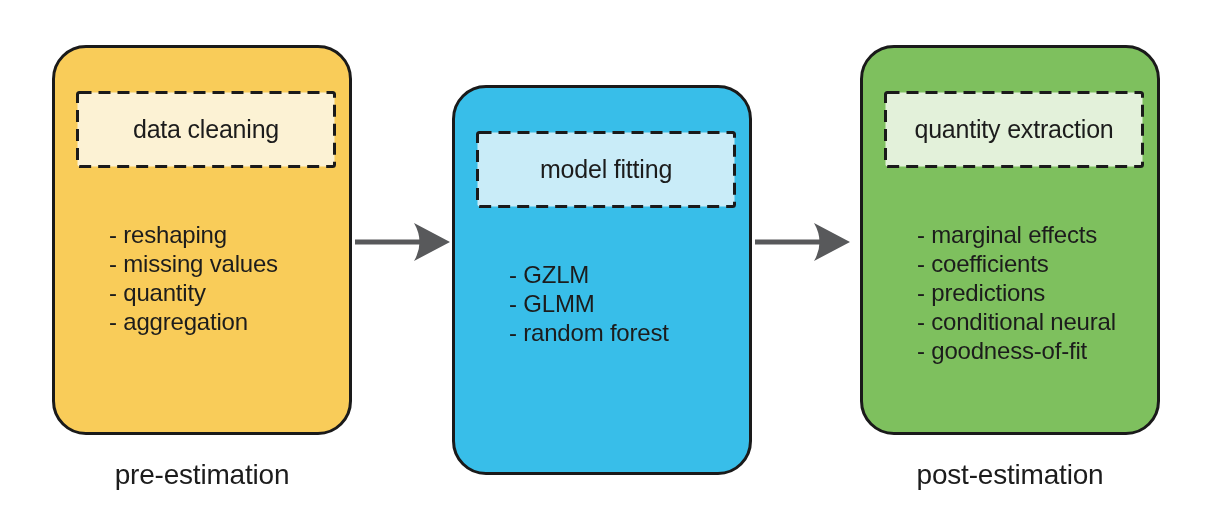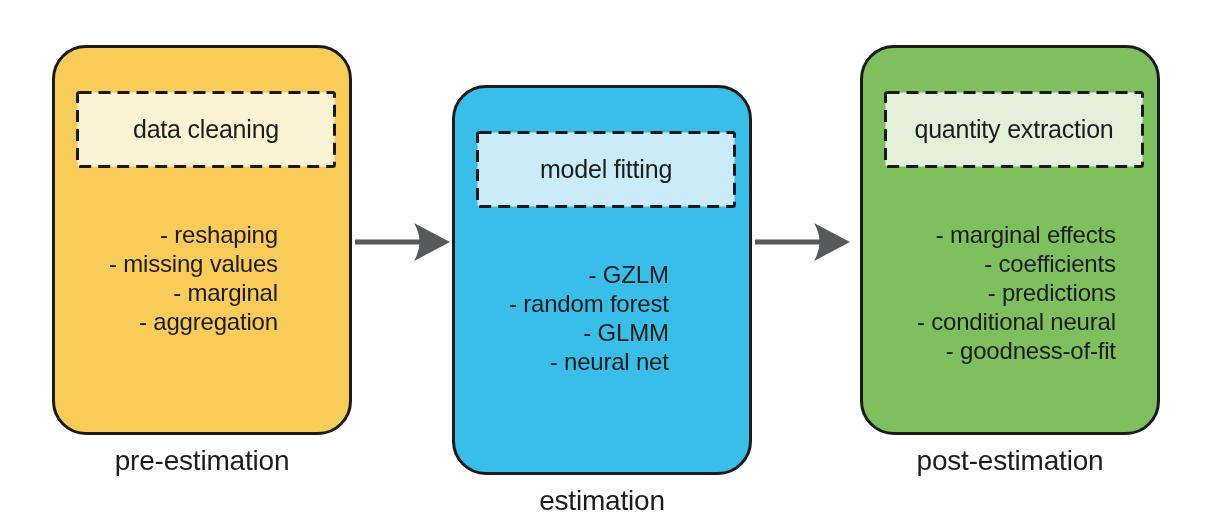--- a/index.html
+++ b/index.html
@@ -72,26 +72,25 @@
     left: 54px;
     top: 172px;
     margin: 0;
     padding: 0;
     list-style: none;
     font-size: 24px;
     line-height: 29px;
     letter-spacing: -0.2px;
     color: #1c1c1c;
     white-space: nowrap;
-    text-align: right;
   }
 
   .stage-label {
     position: absolute;
-    top: 400px;
+    top: 414px;
     left: 0;
     width: 100%;
     text-align: center;
     font-size: 28px;
     letter-spacing: -0.2px;
     color: #1c1c1c;
   }
 
   .flow-arrow {
     position: absolute;
@@ -112,21 +111,21 @@
     <div class="box" style="background-color: rgb(249, 204, 89);">
       <div class="header">
         <svg viewBox="0 0 260 77">
           <rect x="1.5" y="1.5" width="257" height="74" rx="2" stroke="#1a1a1a" stroke-width="3" stroke-dasharray="12 7" style="fill: rgb(252, 242, 212);"></rect>
         </svg>
         <span class="header-text">data cleaning</span>
       </div>
       <ul class="items">
         <li>- reshaping</li>
         <li>- missing values</li>
-        <li>- marginal</li>
+        <li>- quantity</li>
         <li>- aggregation</li>
       </ul>
     </div>
     <div class="stage-label">pre-estimation</div>
   </div>
 
   <div class="flow-arrow a0">
     <svg viewBox="0 0 100 50">
       <line x1="3" y1="25" x2="68" y2="25" stroke-width="5" style="stroke: rgb(88, 89, 91);"></line>
       <path d="M 98 25 L 62 6 Q 73 25 62 44 Z" style="fill: rgb(88, 89, 91);"></path>
@@ -136,26 +135,24 @@
   <div class="stage s1">
     <div class="box" style="background-color: rgb(56, 190, 233);">
       <div class="header">
         <svg viewBox="0 0 260 77">
           <rect x="1.5" y="1.5" width="257" height="74" rx="2" stroke="#1a1a1a" stroke-width="3" stroke-dasharray="12 7" style="fill: rgb(201, 236, 248);"></rect>
         </svg>
         <span class="header-text">model fitting</span>
       </div>
       <ul class="items">
         <li>- GZLM</li>
+        <li>- GLMM</li>
         <li>- random forest</li>
-        <li>- GLMM</li>
-        <li>- neural net</li>
       </ul>
     </div>
-    <div class="stage-label">estimation</div>
   </div>
 
   <div class="flow-arrow a1">
     <svg viewBox="0 0 100 50">
       <line x1="3" y1="25" x2="68" y2="25" stroke-width="5" style="stroke: rgb(88, 89, 91);"></line>
       <path d="M 98 25 L 62 6 Q 73 25 62 44 Z" style="fill: rgb(88, 89, 91);"></path>
     </svg>
   </div>
 
   <div class="stage s2">

